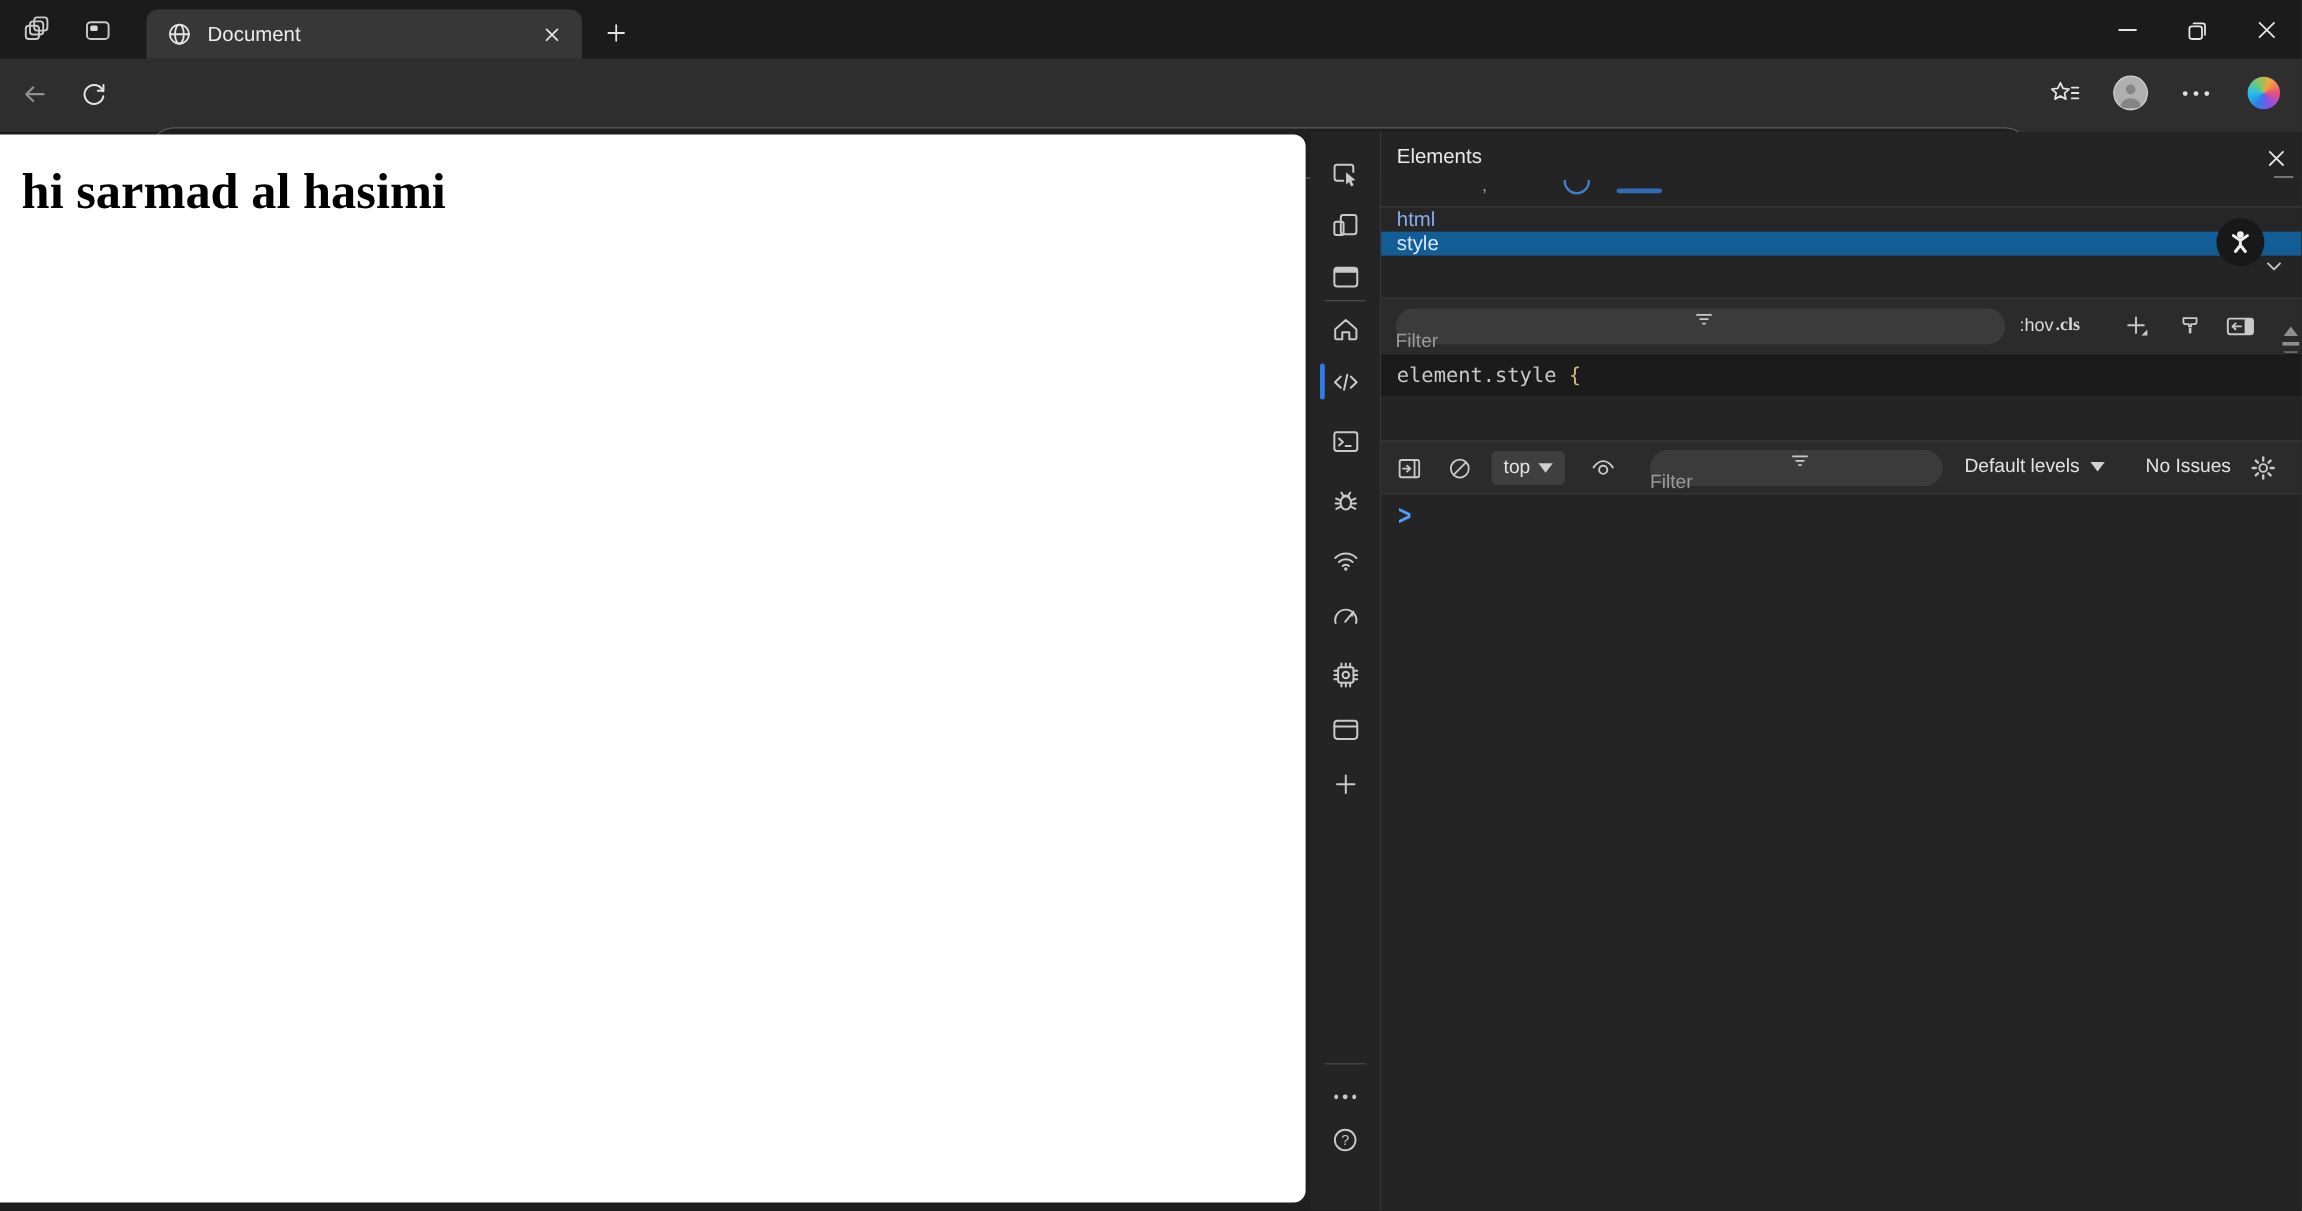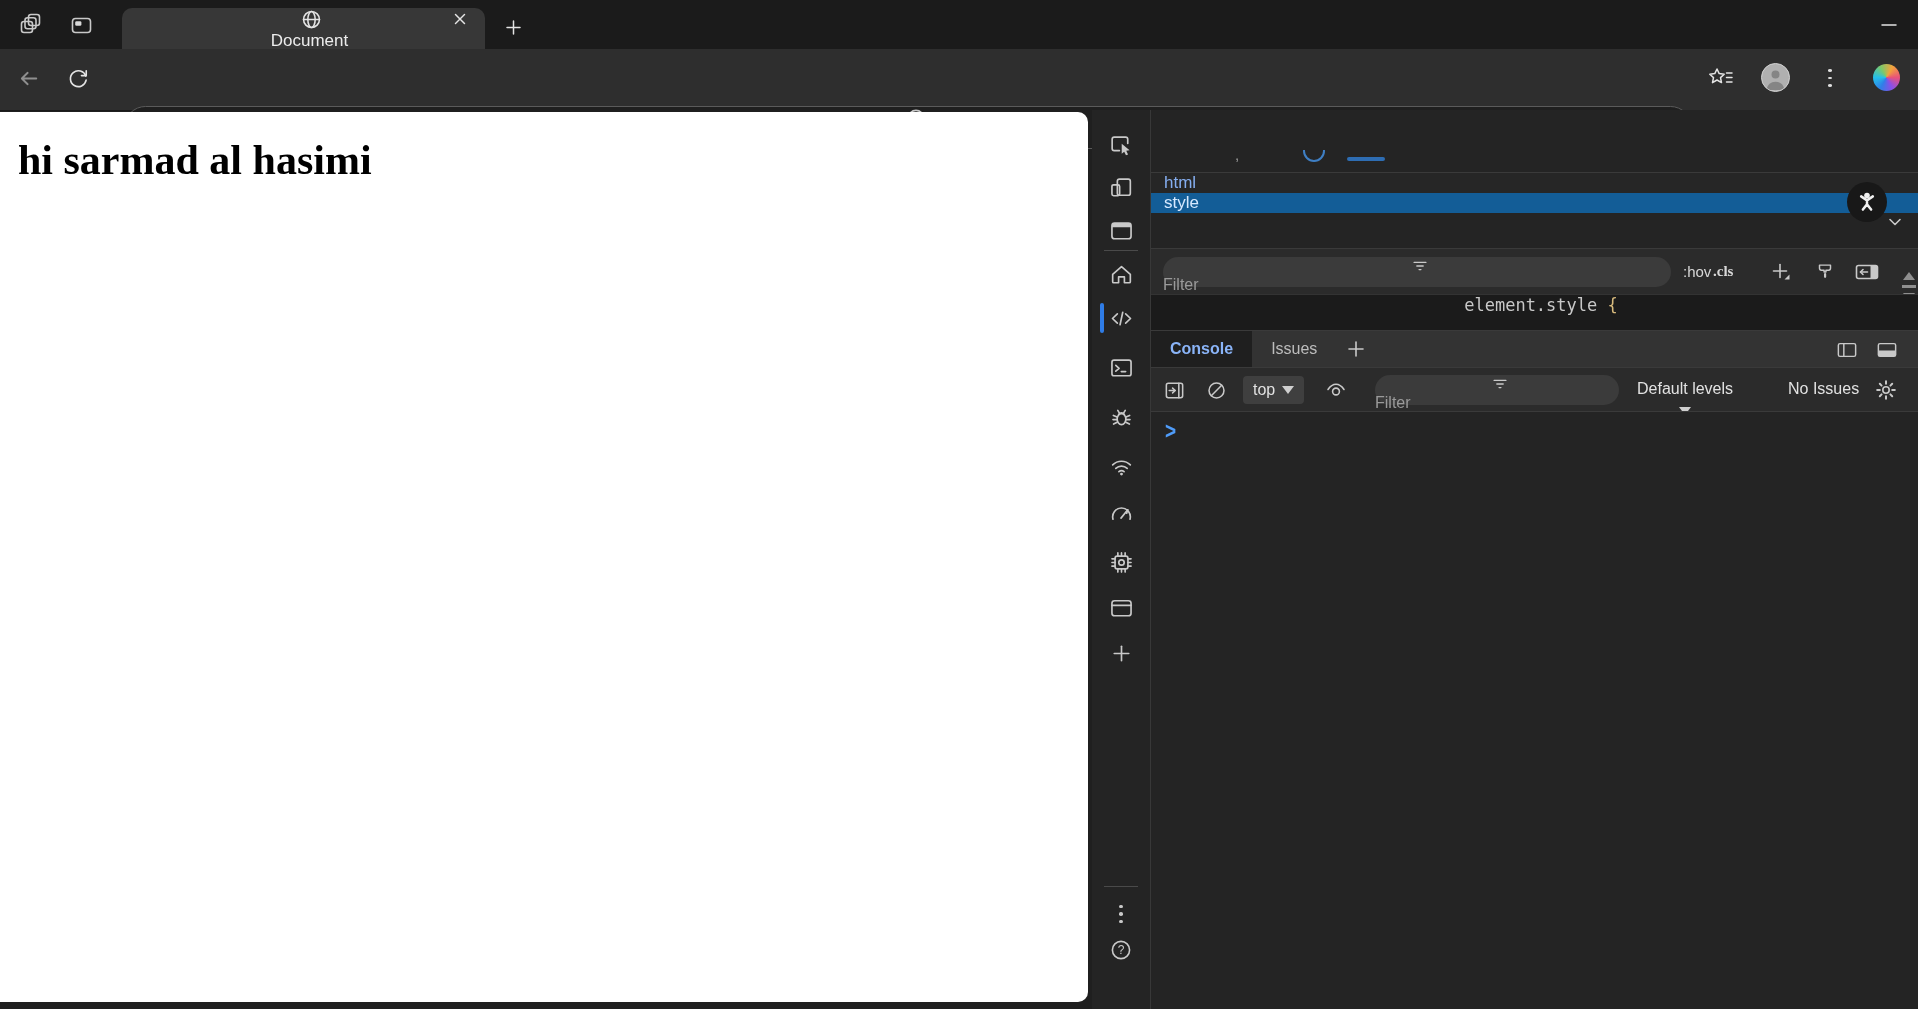--- a/index.html
+++ b/index.html
@@ -1,19 +1,19 @@
 <!DOCTYPE html>
 <html><head>
 <meta charset="utf-8">
 <style>
   html,body{margin:0;padding:0;background:#101010;}
   .root{position:relative;width:1918px;height:1009px;background:#1f1f1f;overflow:hidden;
         font-family:"Liberation Sans",sans-serif;-webkit-font-smoothing:antialiased;}
   .abs{position:absolute;}
-  .row{display:flex;align-items:center;flex-direction:column;}
+  .row{display:flex;align-items:center;}
   svg{display:block;}
   .ic{stroke:#c9c9c9;fill:none;stroke-width:1.6;stroke-linecap:round;stroke-linejoin:round;}
   .icw{stroke:#e4e4e4;fill:none;stroke-width:1.5;stroke-linecap:round;stroke-linejoin:round;}
 
   
   .tabbar{left:0;top:0;width:1918px;height:49px;background:#1b1b1b;}
   .tab{left:122px;top:8px;width:363px;height:41px;background:#373737;border-radius:10px 10px 0 0;}
   .tab-title{color:#ececec;font-size:17px;}
   .tbbtn{display:flex;align-items:center;justify-content:center;cursor:default;}
   .wc{width:58px;height:49px;display:flex;align-items:center;justify-content:center;}
@@ -300,20 +300,36 @@
     <div class="actbtn" style="top:820px;">
       <svg width="28" height="28" viewBox="0 0 28 28">
         <circle class="ic" cx="14" cy="14" r="8.6"></circle>
         <text x="14" y="18.4" font-size="12" font-family="Liberation Sans, sans-serif" fill="#c9c9c9" text-anchor="middle">?</text>
       </svg>
     </div>
   </div>
 
   <div class="abs panel">
 
+    <div class="abs" style="left:0;top:0;width:767px;height:40px;">
+      <span class="ptitle abs" style="left:13px;top:11px;">Elements</span>
+      <span class="abs tbbtn" style="left:734px;top:10px;width:24px;height:24px;">
+        <svg width="18" height="18" viewBox="0 0 18 18">
+          <line class="icw" x1="3.5" y1="3.5" x2="14.5" y2="14.5"></line>
+          <line class="icw" x1="14.5" y1="3.5" x2="3.5" y2="14.5"></line>
+        </svg>
+      </span>
+      <span class="abs" style="left:742px;top:36px;">
+        <svg width="20" height="10" viewBox="0 0 20 10">
+          <line x1="2" y1="1.5" x2="18" y2="1.5" stroke="#8f8f8f" stroke-width="1.4"></line>
+          <line x1="6" y1="5" x2="14" y2="5" stroke="#8f8f8f" stroke-width="1.4"></line>
+          <polygon points="7,8 13,8 10,10" fill="#8f8f8f"></polygon>
+        </svg>
+      </span>
+    </div>
 
     <div class="abs partialrow">
       <span class="abs" style="left:84px;top:-4px;color:#9e9e9e;font-size:15px;">,</span>
       <div class="abs" style="left:152px;top:-10px;width:18px;height:18px;border:2px solid #3f7fc4;border-radius:50%;"></div>
       <div class="abs" style="left:196px;top:7px;width:38px;height:4px;background:#2e6db3;border-radius:2px;"></div>
     </div>
 
     <div class="abs crumbbar">
       <span class="crumb">html</span>
       <span class="crumb sel">style</span>
@@ -373,42 +389,20 @@
       <div class="abs" style="left:752px;top:52px;"><span class="trid"></span></div>
     </div>
 
     <div class="abs coderow row">
       <span class="code" style="margin-left:13px;">
         <span>element.style</span>
         <span class="brace">{</span>
       </span>
     </div>
 
-    <div class="abs drawerhdr">
-      <span class="dtab active">Console</span>
-      <span class="dtab">Issues</span>
-      <span class="tbbtn" style="width:40px;">
-        <svg width="20" height="20" viewBox="0 0 20 20">
-          <line class="ic" x1="10" y1="3" x2="10" y2="17"></line>
-          <line class="ic" x1="3" y1="10" x2="17" y2="10"></line>
-        </svg>
-      </span>
-      <span class="abs tbbtn" style="left:684px;top:7px;width:24px;height:24px;">
-        <svg width="22" height="20" viewBox="0 0 24 22">
-          <rect class="ic" x="2.5" y="4" width="19" height="14" rx="1.8"></rect>
-          <line class="ic" x1="8.5" y1="4" x2="8.5" y2="18"></line>
-        </svg>
-      </span>
-      <span class="abs tbbtn" style="left:724px;top:7px;width:24px;height:24px;">
-        <svg width="22" height="20" viewBox="0 0 24 22">
-          <rect class="ic" x="2.5" y="4" width="19" height="14" rx="1.8"></rect>
-          <path d="M2.5 11.5h19v4.7a1.8 1.8 0 0 1-1.8 1.8H4.3a1.8 1.8 0 0 1-1.8-1.8z" fill="#c9c9c9"></path>
-        </svg>
-      </span>
-    </div>
 
     <div class="abs ctoolbar">
       <span class="abs tbbtn" style="left:10px;top:10px;width:26px;height:24px;">
         <svg width="23" height="23" viewBox="0 0 24 24">
           <rect class="ic" x="3.5" y="4.5" width="17" height="15" rx="2"></rect>
           <line class="ic" x1="16.5" y1="4.5" x2="16.5" y2="19.5"></line>
           <line class="ic" x1="6.5" y1="12" x2="12.5" y2="12"></line>
           <path class="ic" d="M10 9.5 12.8 12 10 14.5"></path>
         </svg>
       </span>

